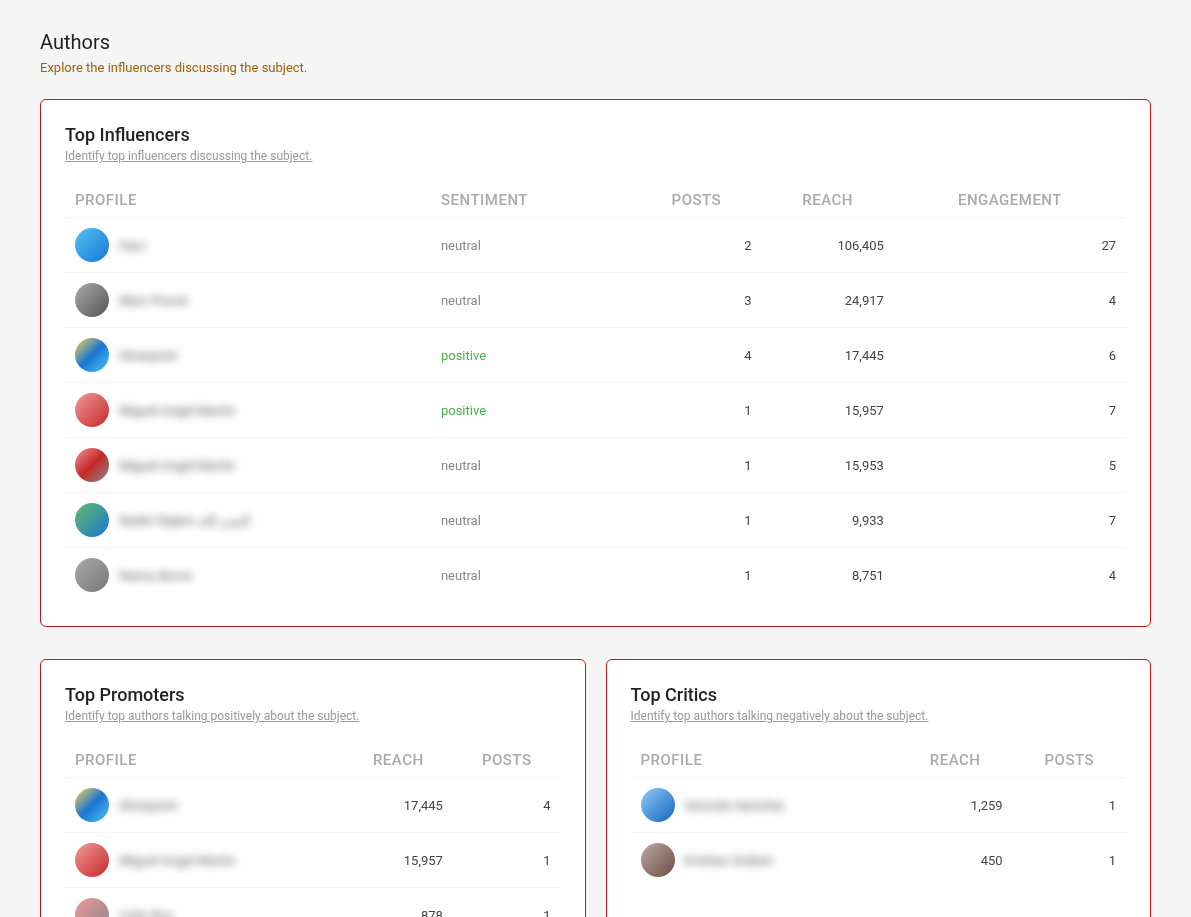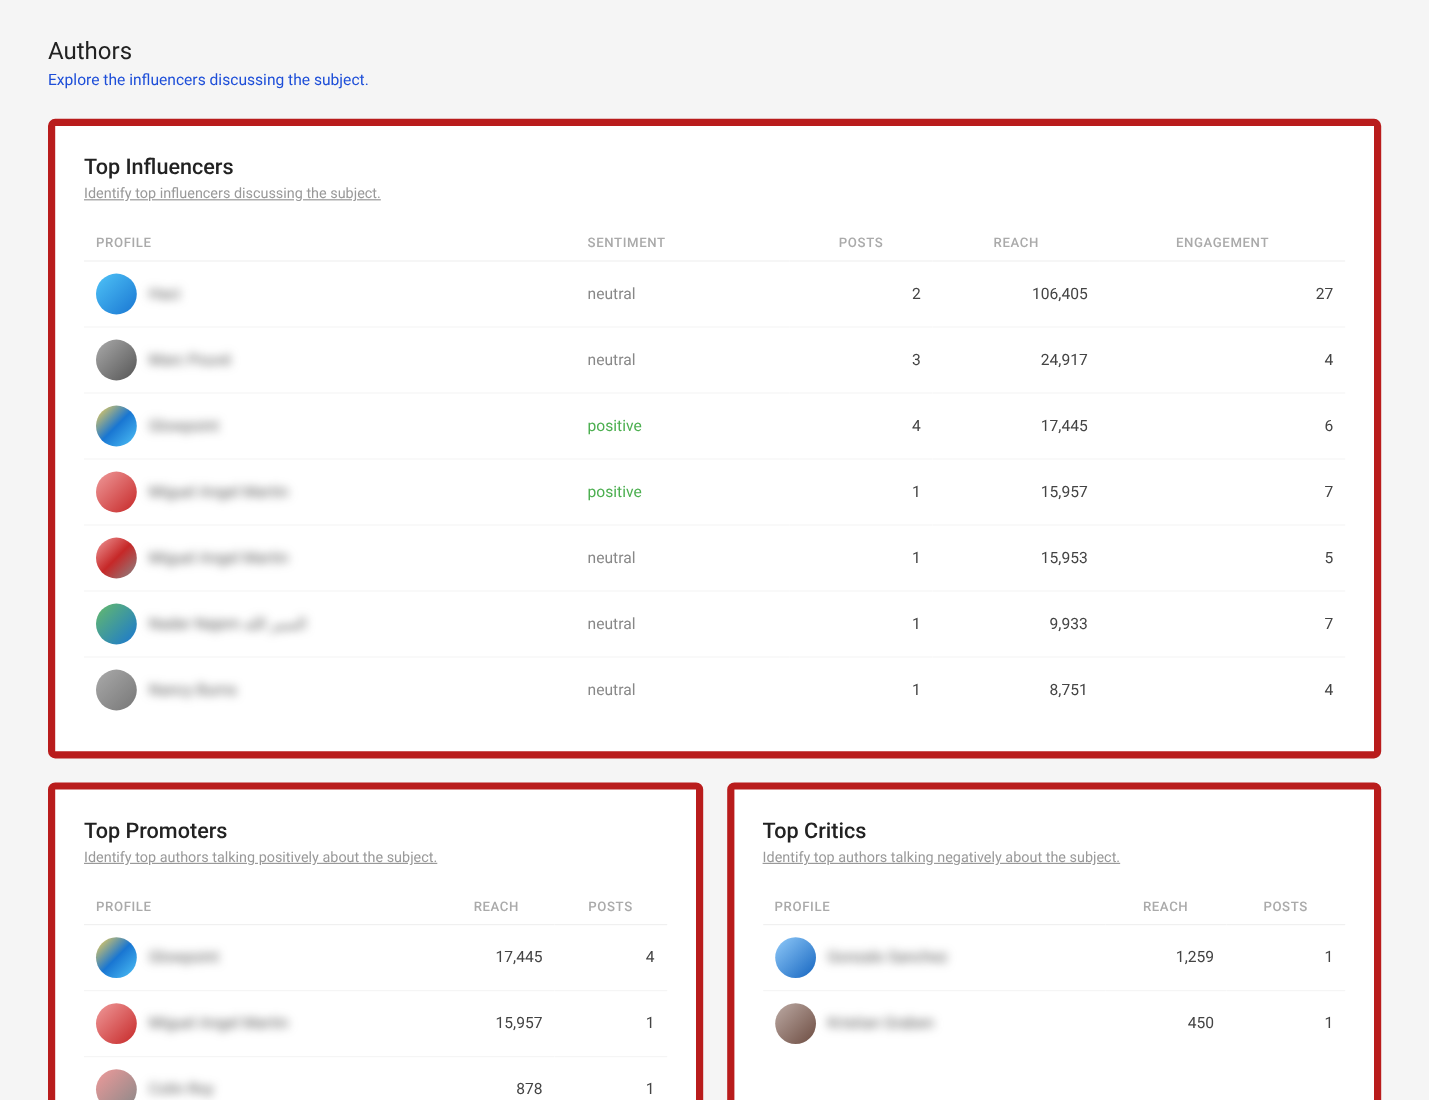--- a/index.html
+++ b/index.html
@@ -10,49 +10,50 @@
       padding: 30px 40px;
     }
     .page-title {
       font-size: 20px;
       font-weight: 400;
       color: #222;
       margin-bottom: 6px;
     }
     .page-subtitle {
       font-size: 13px;
-      color: #1d4ed8;
+      color: #a16207;
       margin-bottom: 24px;
     }
     .card {
       background: #fff;
-      border: 6px solid #b91c1c;
+      border: 1px solid #b91c1c;
       border-radius: 6px;
       padding: 24px;
       margin-bottom: 20px;
+      margin-top: 12px;
     }
     .card-title {
       font-size: 18px;
       font-weight: 500;
       color: #222;
       margin-bottom: 4px;
     }
     .card-subtitle {
       font-size: 12px;
       color: #999;
       margin-bottom: 20px;
       text-decoration: underline;
     }
     table {
       width: 100%;
       border-collapse: collapse;
       font-size: 13px;
     }
     thead tr th {
-      font-size: 11px;
+      font-size: 15px;
       color: #aaa;
       font-weight: 500;
       text-transform: uppercase;
       letter-spacing: 0.5px;
       padding: 8px 10px;
       border-bottom: 1px solid #f0f0f0;
       text-align: left;
     }
     thead tr th.num {
       text-align: center;

